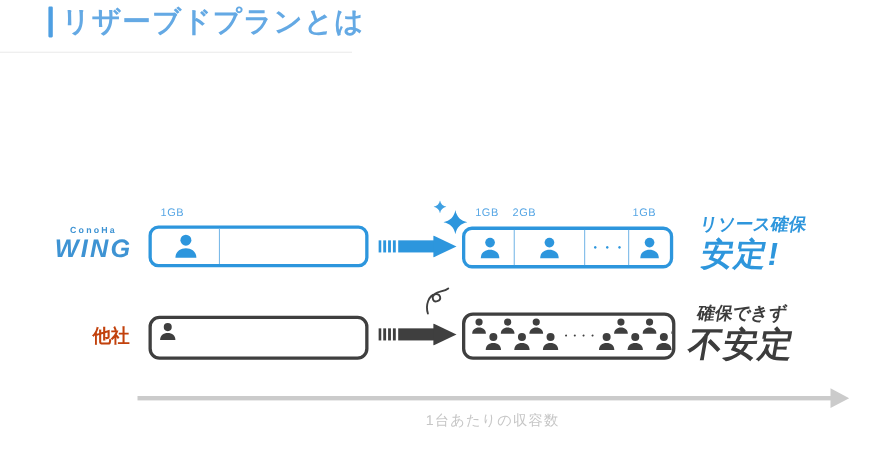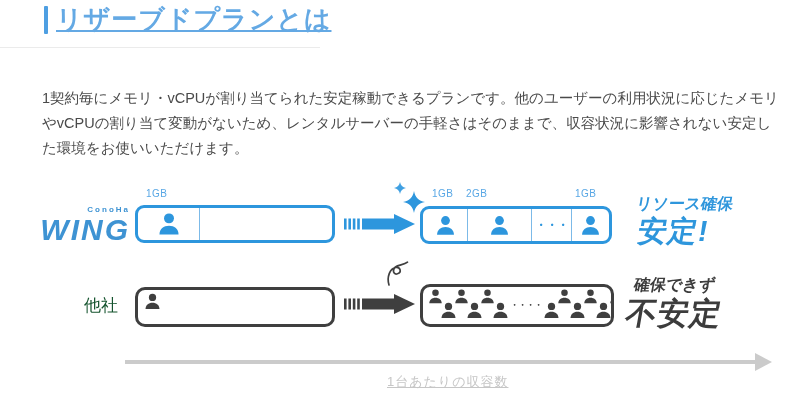--- a/index.html
+++ b/index.html
@@ -3,37 +3,37 @@
 <meta charset="utf-8">
 <style>
   * { margin:0; padding:0; box-sizing:border-box; }
   html,body { background:#ffffff; }
   body { font-family:"Liberation Sans","DejaVu Sans",sans-serif; }
   .stage { position:relative; width:800px; height:408px; background:#ffffff; overflow:hidden; }
   .abs { position:absolute; }
 
   
   .accent-bar { left:44px; top:6px; width:4px; height:28px; background:#4E9FE2; border-radius:1px; }
-  .page-title { left:56px; top:1px; font-size:26px; line-height:36px; color:#64A9E4; letter-spacing:1px;text-decoration:underline; }
+  .page-title { left:56px; top:1px; font-size:26px; line-height:36px; color:#64A9E4; letter-spacing:1px; }
   .title-underline { left:0; top:47px; width:320px; height:1px; background:#EBEBEB; }
 
   
   .desc { left:42px; top:86px; width:737px; font-size:14.5px; line-height:25px; color:#4A4A4A;
           text-align:left; word-break:break-all; }
 
   
   .gb { font-size:10px; font-weight:normal; color:#58A7E5; letter-spacing:0.5px; }
   .person { display:block; }
   .blue { color:#2D96DD; }
   .dark { color:#3F3F3F; }
 
   
-  .logo { left:40px; top:205px; width:90px; text-align:right; color:#3E93D3; }
+  .logo { left:40px; top:205px; width:90px; text-align:center; color:#3E93D3; }
   .logo-top { font-size:8px; font-weight:bold; letter-spacing:2px; }
-  .logo-main { font-size:30px; font-style:italic; font-weight:600; letter-spacing:2px; line-height:1.05; }
+  .logo-main { font-size:23px; font-style:italic; font-weight:600; letter-spacing:2px; line-height:1.05; }
 
   .box1 { left:135px; top:205px; width:200px; height:38px; border:3px solid #2D96DD; border-radius:9px;
           display:flex; background:#fff; }
   .box1-cell { width:62px; height:100%; border-right:1.5px solid #7CBAE8;
                display:flex; align-items:center; justify-content:center; }
 
   .arrow { width:72px; height:20px; }
   .arrow1 { left:344px; top:214px; color:#2D96DD; }
   .sparkle-small { left:394px; top:182px; width:12px; height:12px; color:#3FA0E2; }
   .sparkle-big   { left:403px; top:191px; width:22px; height:22px; color:#2D96DD; }
@@ -46,21 +46,21 @@
   .b2c3 { width:40px; border-right:1.5px solid #7CBAE8; }
   .b2c4 { flex:1; }
   .dots-blue { font-size:12px; font-weight:bold; color:#2D96DD; letter-spacing:-1px; }
 
   .res-small { font-size:16px; font-weight:bold; transform:skewX(-10deg); }
   .res-big   { font-weight:800; transform:skewX(-10deg); letter-spacing:1px; }
   .res1-small { left:636px; top:194px; color:#2E96DC; }
   .res1-big   { left:638px; top:212px; font-size:29px; color:#2E96DC; }
 
   
-  .other-label { left:84px; top:294px; font-size:17px; font-weight:normal; color:#14532d; }
+  .other-label { left:84px; top:294px; font-size:17px; font-weight:bold; color:#c2410c; }
   .box3 { left:135px; top:287px; width:200px; height:40px; border:3px solid #3F3F3F; border-radius:10px; background:#fff; }
   .box3-person { position:absolute; left:5px; top:2px; }
 
   .arrow2 { left:344px; top:294px; color:#3F3F3F; }
   .squiggle { left:386px; top:260px; width:27px; height:27px; color:#3F3F3F; }
 
   .box4 { left:420px; top:284px; width:194px; height:43px; border:3px solid #3F3F3F; border-radius:10px;
           display:flex; align-items:flex-start; justify-content:space-between; padding:0 4px; background:#fff; overflow:hidden; }
   .cluster { display:flex; }
   .cluster svg { margin-left:-5px; }
@@ -69,21 +69,21 @@
   .pd { width:19px; height:19px; margin-top:14px; }
   .dots-dark { font-size:9px; font-weight:bold; color:#3F3F3F; letter-spacing:-1px; margin-top:12px; }
 
   .res2-small { left:634px; top:275px; color:#3C3C3C; }
   .res2-big   { left:626px; top:293px; font-size:31px; color:#3C3C3C; }
 
   
   .axis-bar  { left:125px; top:360px; width:633px; height:4px; background:#CBCBCB; }
   .axis-head { left:755px; top:353px; width:0; height:0;
                border-left:17px solid #CBCBCB; border-top:9px solid transparent; border-bottom:9px solid transparent; }
-  .axis-label { left:387px; top:373px; font-size:13px; color:#C6C6C6; letter-spacing:1px;text-decoration:underline; }
+  .axis-label { left:387px; top:373px; font-size:13px; color:#C6C6C6; letter-spacing:1px; }
 
   .defs { position:absolute; width:0; height:0; overflow:hidden; }
 </style>
 </head>
 <body>
 
 <svg class="defs" aria-hidden="true">
   <defs>
     <symbol id="person" viewBox="0 0 24 24">
       <circle cx="12" cy="6.8" r="4.6"></circle>
@@ -102,21 +102,20 @@
     </symbol>
   </defs>
 </svg>
 
 <div class="stage">
 
   <div class="abs accent-bar"></div>
   <h1 class="abs page-title">リザーブドプランとは</h1>
   <div class="abs title-underline"></div>
 
-  <p class="abs desc">1契約毎にメモリ・vCPUが割り当てられた安定稼動できるプランです。他のユーザーの利用状況に応じたメモリやvCPUの割り当て変動がないため、レンタルサーバーの手軽さはそのままで、収容状況に影響されない安定した環境をお使いいただけます。</p>
 
   <div class="abs logo">
     <div class="logo-top">ConoHa</div>
     <div class="logo-main">WING</div>
   </div>
 
   <span class="abs gb" style="left:146px;top:188px;">1GB</span>
 
   <div class="abs box1">
     <div class="box1-cell">

